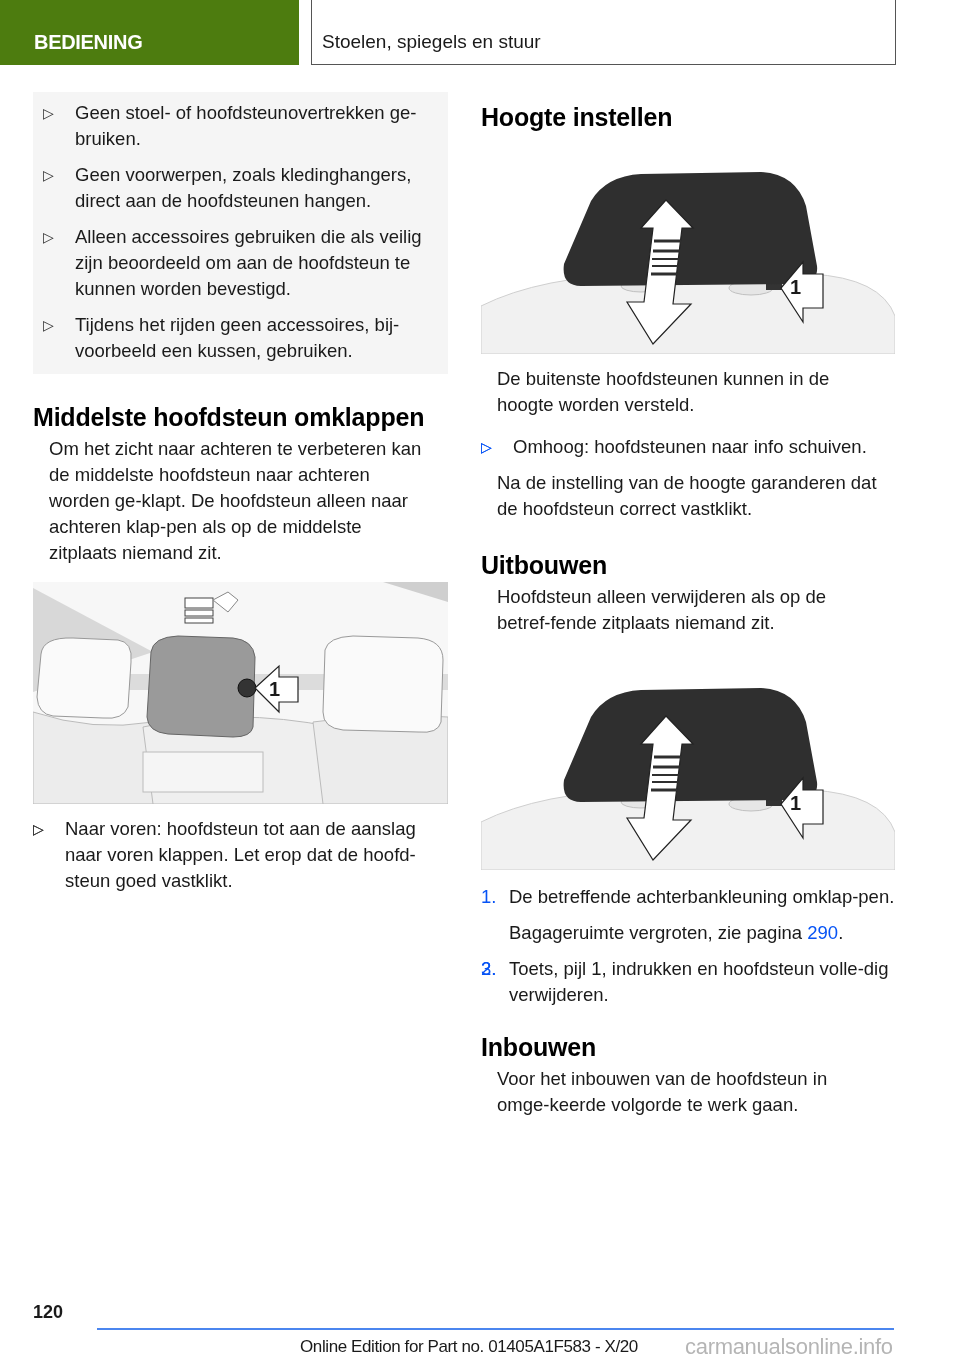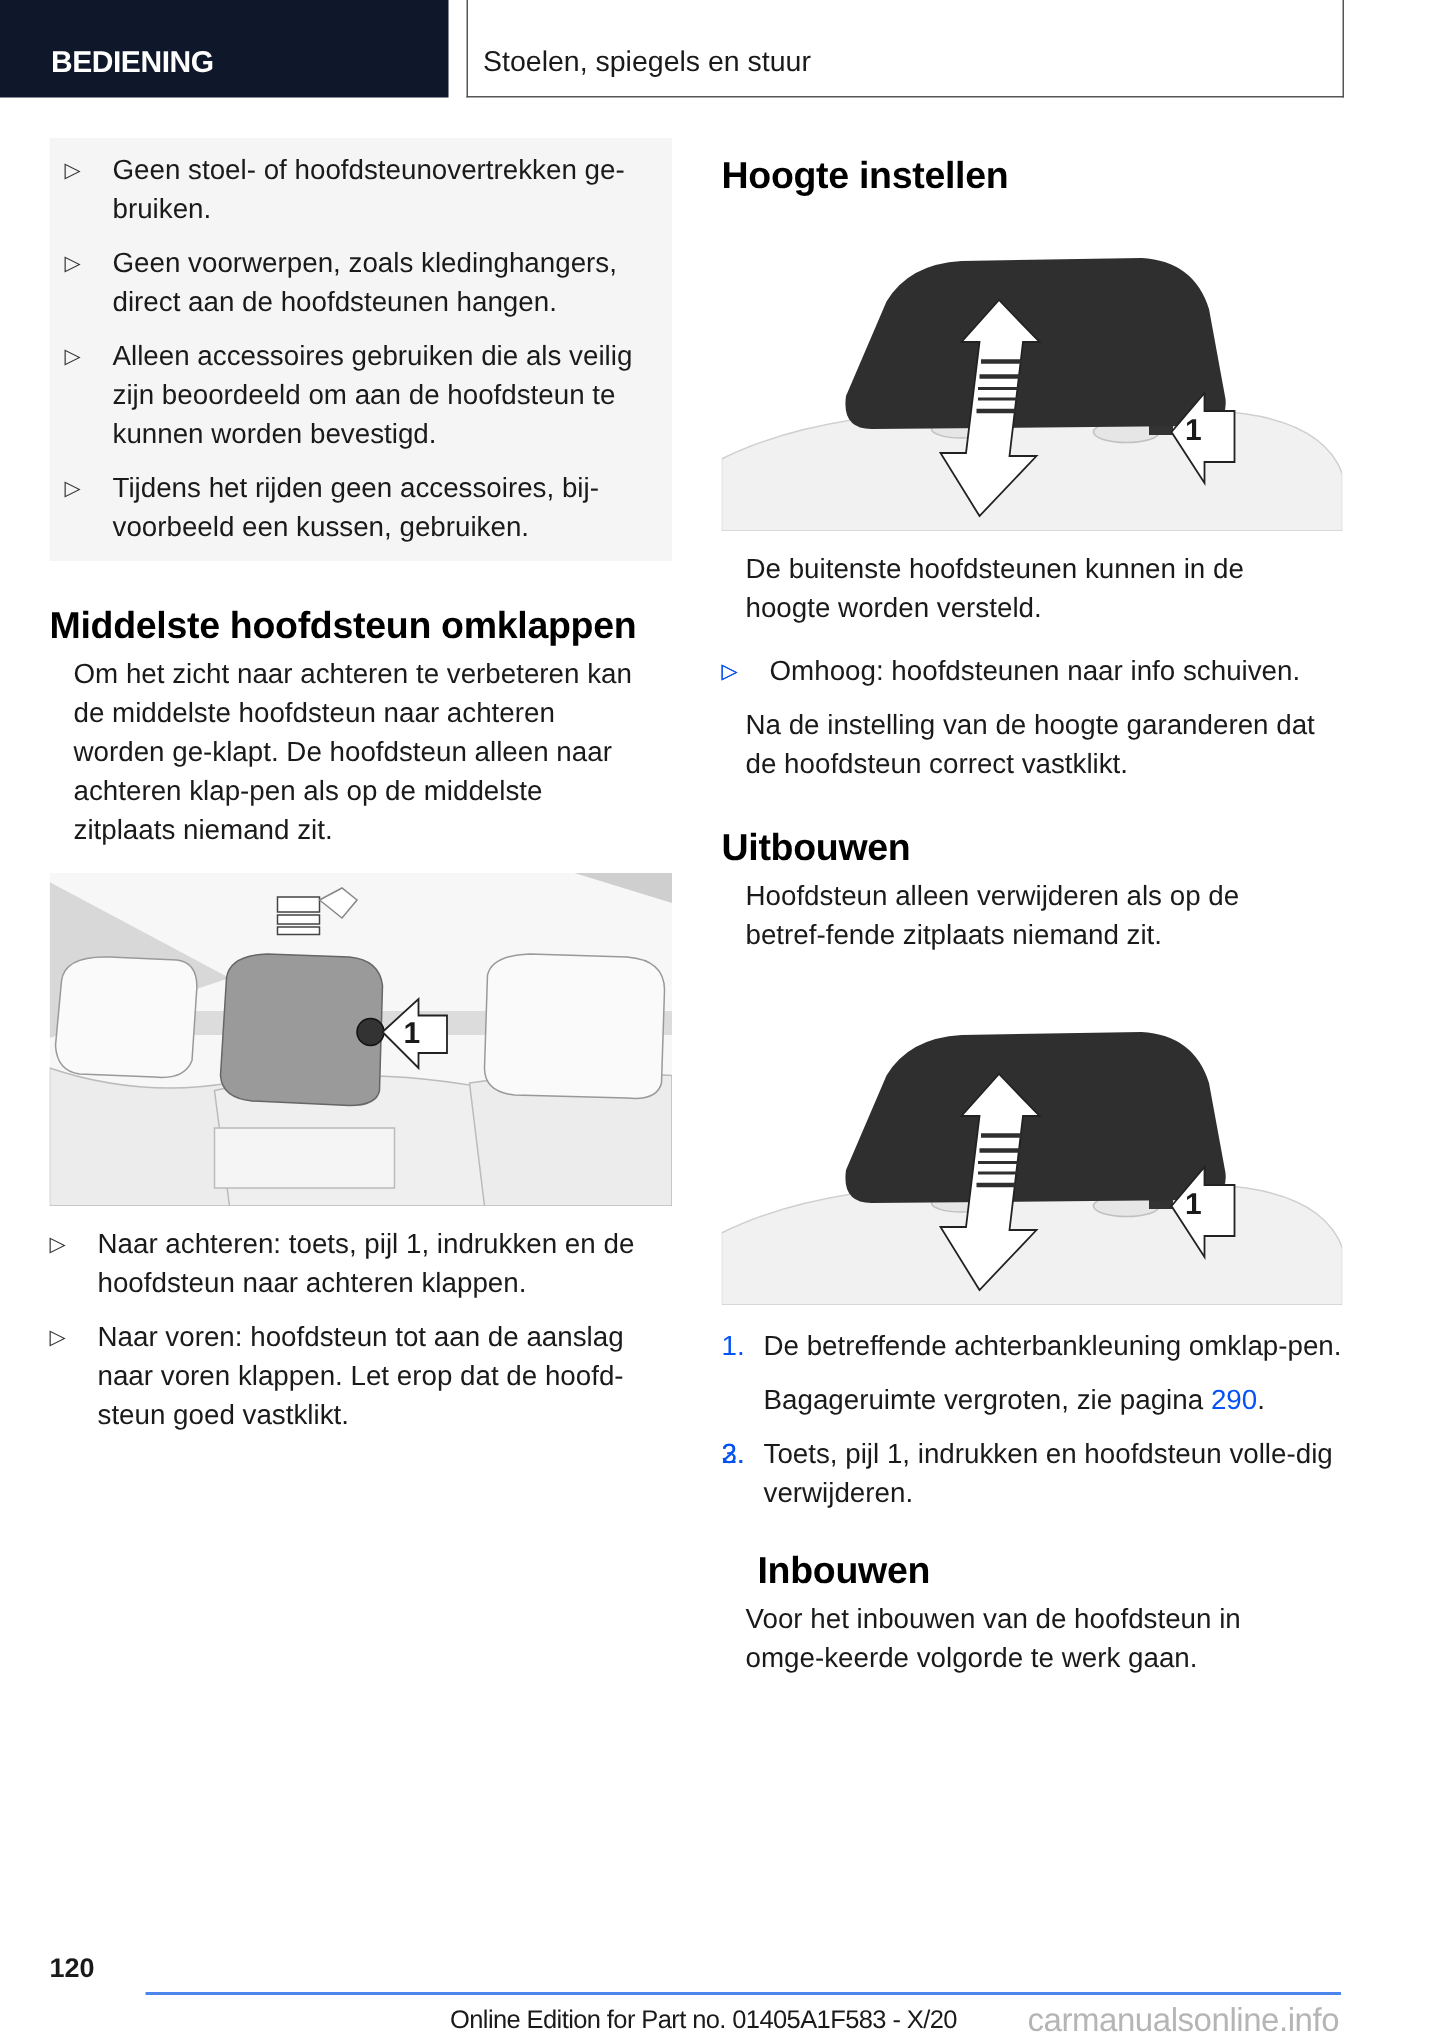--- a/index.html
+++ b/index.html
@@ -1,19 +1,19 @@
 <!DOCTYPE html>
 <html><head>
 <meta charset="utf-8">
 <style>
   * { box-sizing: border-box; margin: 0; padding: 0; }
   html, body { width: 960px; height: 1362px; background: #ffffff; overflow: hidden; }
   body { position: relative; font-family: "Liberation Sans", sans-serif; color: #1a1a1a; }
 
-  .hdr-section { position: absolute; left: 0; top: 0; width: 299px; height: 65px; background: #0f172a; }
+  .hdr-section { position: absolute; left: 0; top: 0; width: 299px; height: 65px; background: #4d7c0f; }
   .hdr-section span { position: absolute; left: 34px; top: 31px; color: #fff; font-weight: bold; font-size: 20px; letter-spacing: -0.3px; }
   .hdr-chapter { position: absolute; left: 311px; top: -2px; width: 585px; height: 67px; border: 1px solid #555; border-top: none; }
   .hdr-chapter span { position: absolute; left: 10px; top: 33px; font-size: 19px; color: #1a1a1a; }
 
   .col { position: absolute; font-size: 18.5px; line-height: 26px; }
   .col-left { left: 33px; top: 92px; width: 415px; }
   .col-right { left: 481px; top: 92px; width: 416px; }
 
   .note-box { background: #f5f5f5; padding: 8px 6px 10px 10px; }
   .bullets { list-style: none; }
@@ -77,21 +77,21 @@
       <rect x="152" y="16" width="28" height="10" fill="#fff" stroke="#444"></rect>
       <rect x="152" y="28" width="28" height="6" fill="#fff" stroke="#444"></rect>
       <rect x="152" y="36" width="28" height="5" fill="#fff" stroke="#444"></rect>
       <path d="M180,18 L195,10 L205,18 L195,30 Z" fill="#fff" stroke="#888"></path>
       <path d="M222,106 L246,84 L246,95 L265,95 L265,120 L246,120 L246,130 Z" fill="#fff" stroke="#222" stroke-width="1.2"></path>
     </svg>
     <span style="position:absolute; left:236px; top:94px; font-weight:bold; font-size:20px;">1</span>
   </div>
 
   <ul class="bullets" style="margin-top:12px;">
-    <li><span class="tri">▷</span><span>Naar achteren: toets, pijl 1, indrukken en de hoofdsteun naar achteren klappen.</span></li>
+    <li><span class="tri">▷</span></li>
     <li><span class="tri">▷</span><span>Naar voren: hoofdsteun tot aan de aanslag naar voren klappen. Let erop dat de hoofd-steun goed vastklikt.</span></li>
   </ul>
 </div>
 
 <div class="col col-right">
   <h2 style="margin-top:10px;">Hoogte instellen</h2>
 
   <div class="figure" style="margin-top:14px; width:414px; height:208px;">
     <svg width="414" height="208" viewBox="0 0 414 208">
       <rect width="414" height="208" fill="#ffffff"></rect>
@@ -148,20 +148,20 @@
     </li>
     <li>
       <span class="num">2.</span>
     </li>
     <li>
       <span class="num">3.</span>
       <span>Toets, pijl 1, indrukken en hoofdsteun volle-dig verwijderen.</span>
     </li>
   </ol>
 
-  <h2 style="margin-top:24px;margin-left:24px;">Inbouwen</h2>
+  <h2 style="margin-top:24px;">Inbouwen</h2>
   <p style="margin-top:4px;">Voor het inbouwen van de hoofdsteun in omge-keerde volgorde te werk gaan.</p>
 </div>
 
 <div class="page-num">120</div>
 <div class="footer-line"></div>
 <div class="footer-text">Online Edition for Part no. 01405A1F583 - X/20</div>
 <div class="footer-wm">carmanualsonline.info</div>
 
 </body></html>

